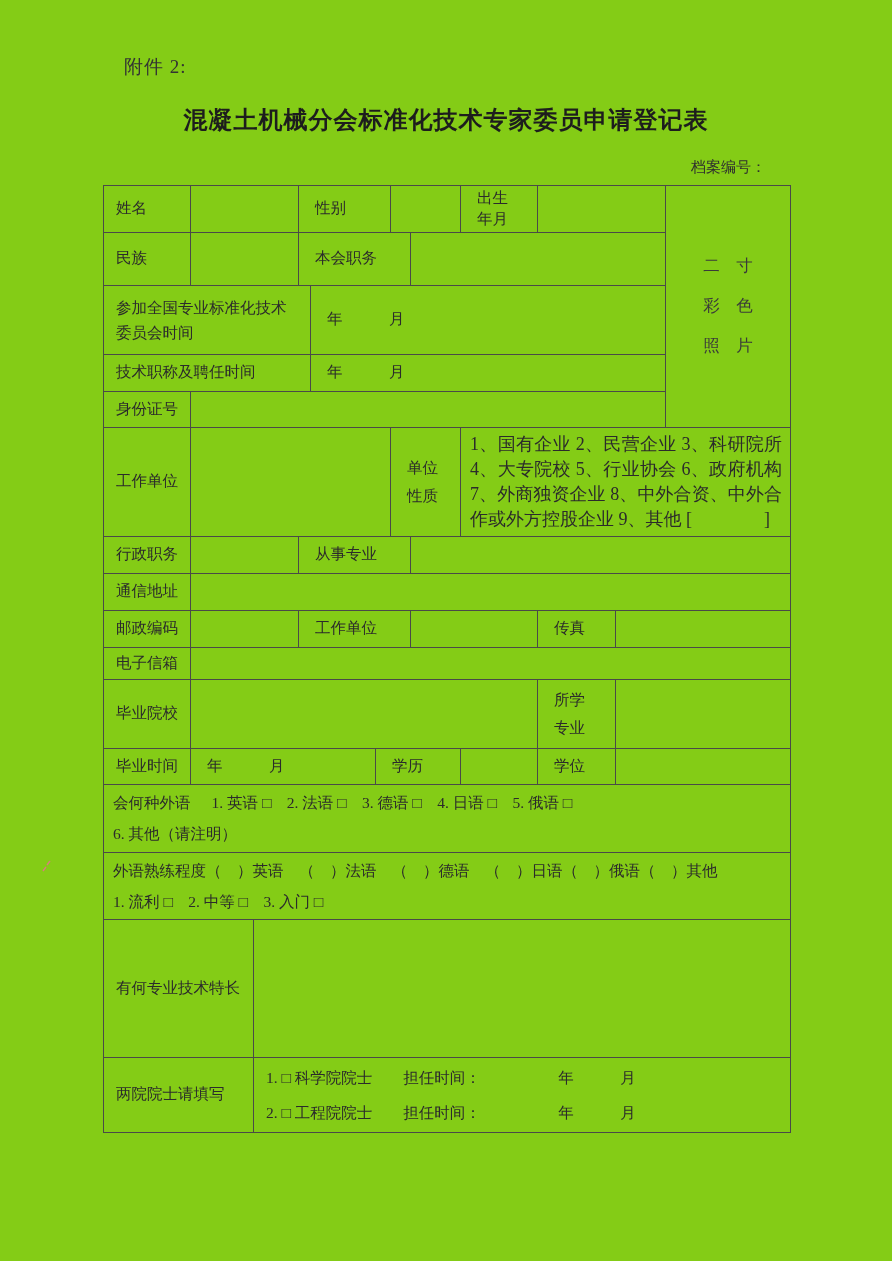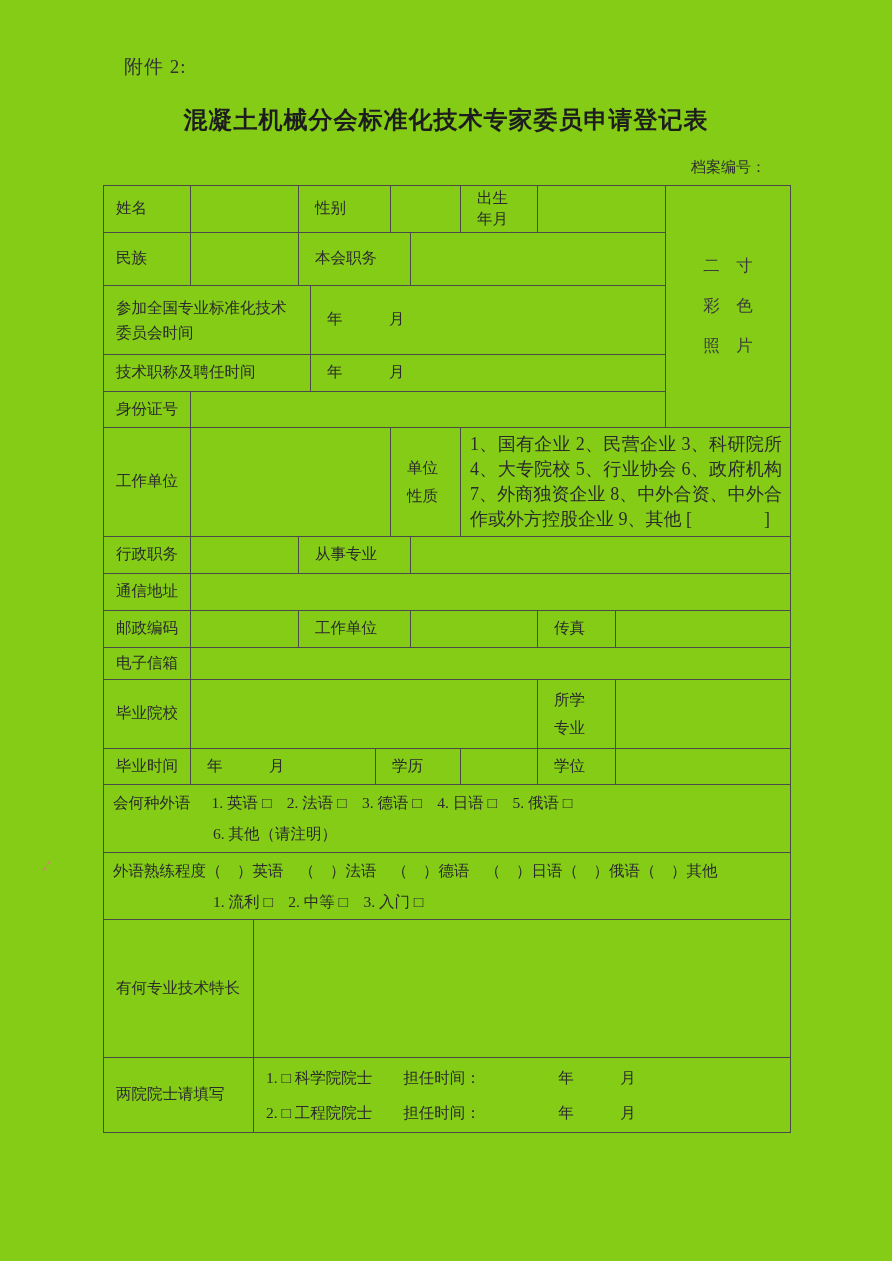--- a/index.html
+++ b/index.html
@@ -40,21 +40,21 @@
   }
   td.lbl{padding-left:12px;}
   td.ctr{text-align:left;padding:2px 16px;}
   td.val{padding:0;}
   td.photo{ text-align:center;font-size:16.5px;color:#3a3a3a;padding:0;}
   td.photo div{line-height:40px;}
   td.opts{font-size:18px;line-height:25px;padding:4px 8px 4px 9px;text-align:justify;}
   td.multi{padding:2px 6px 2px 9px;}
   td.multi .line{line-height:31px;white-space:nowrap;}
   .gap{margin-left:21px;}
-  .indent{margin-left:100px;}
+  .indent{}
   td.twoline div{line-height:25px;}
   td.stack2 div{line-height:22px;margin:6px 0;}
   td.acad{padding-left:12px;}
   td.acad div{line-height:35px;white-space:nowrap;}
   .scan-mark{position:absolute;left:40px;top:858px;}
 </style>
 </head>
 <body>
 
 <div class="page">

